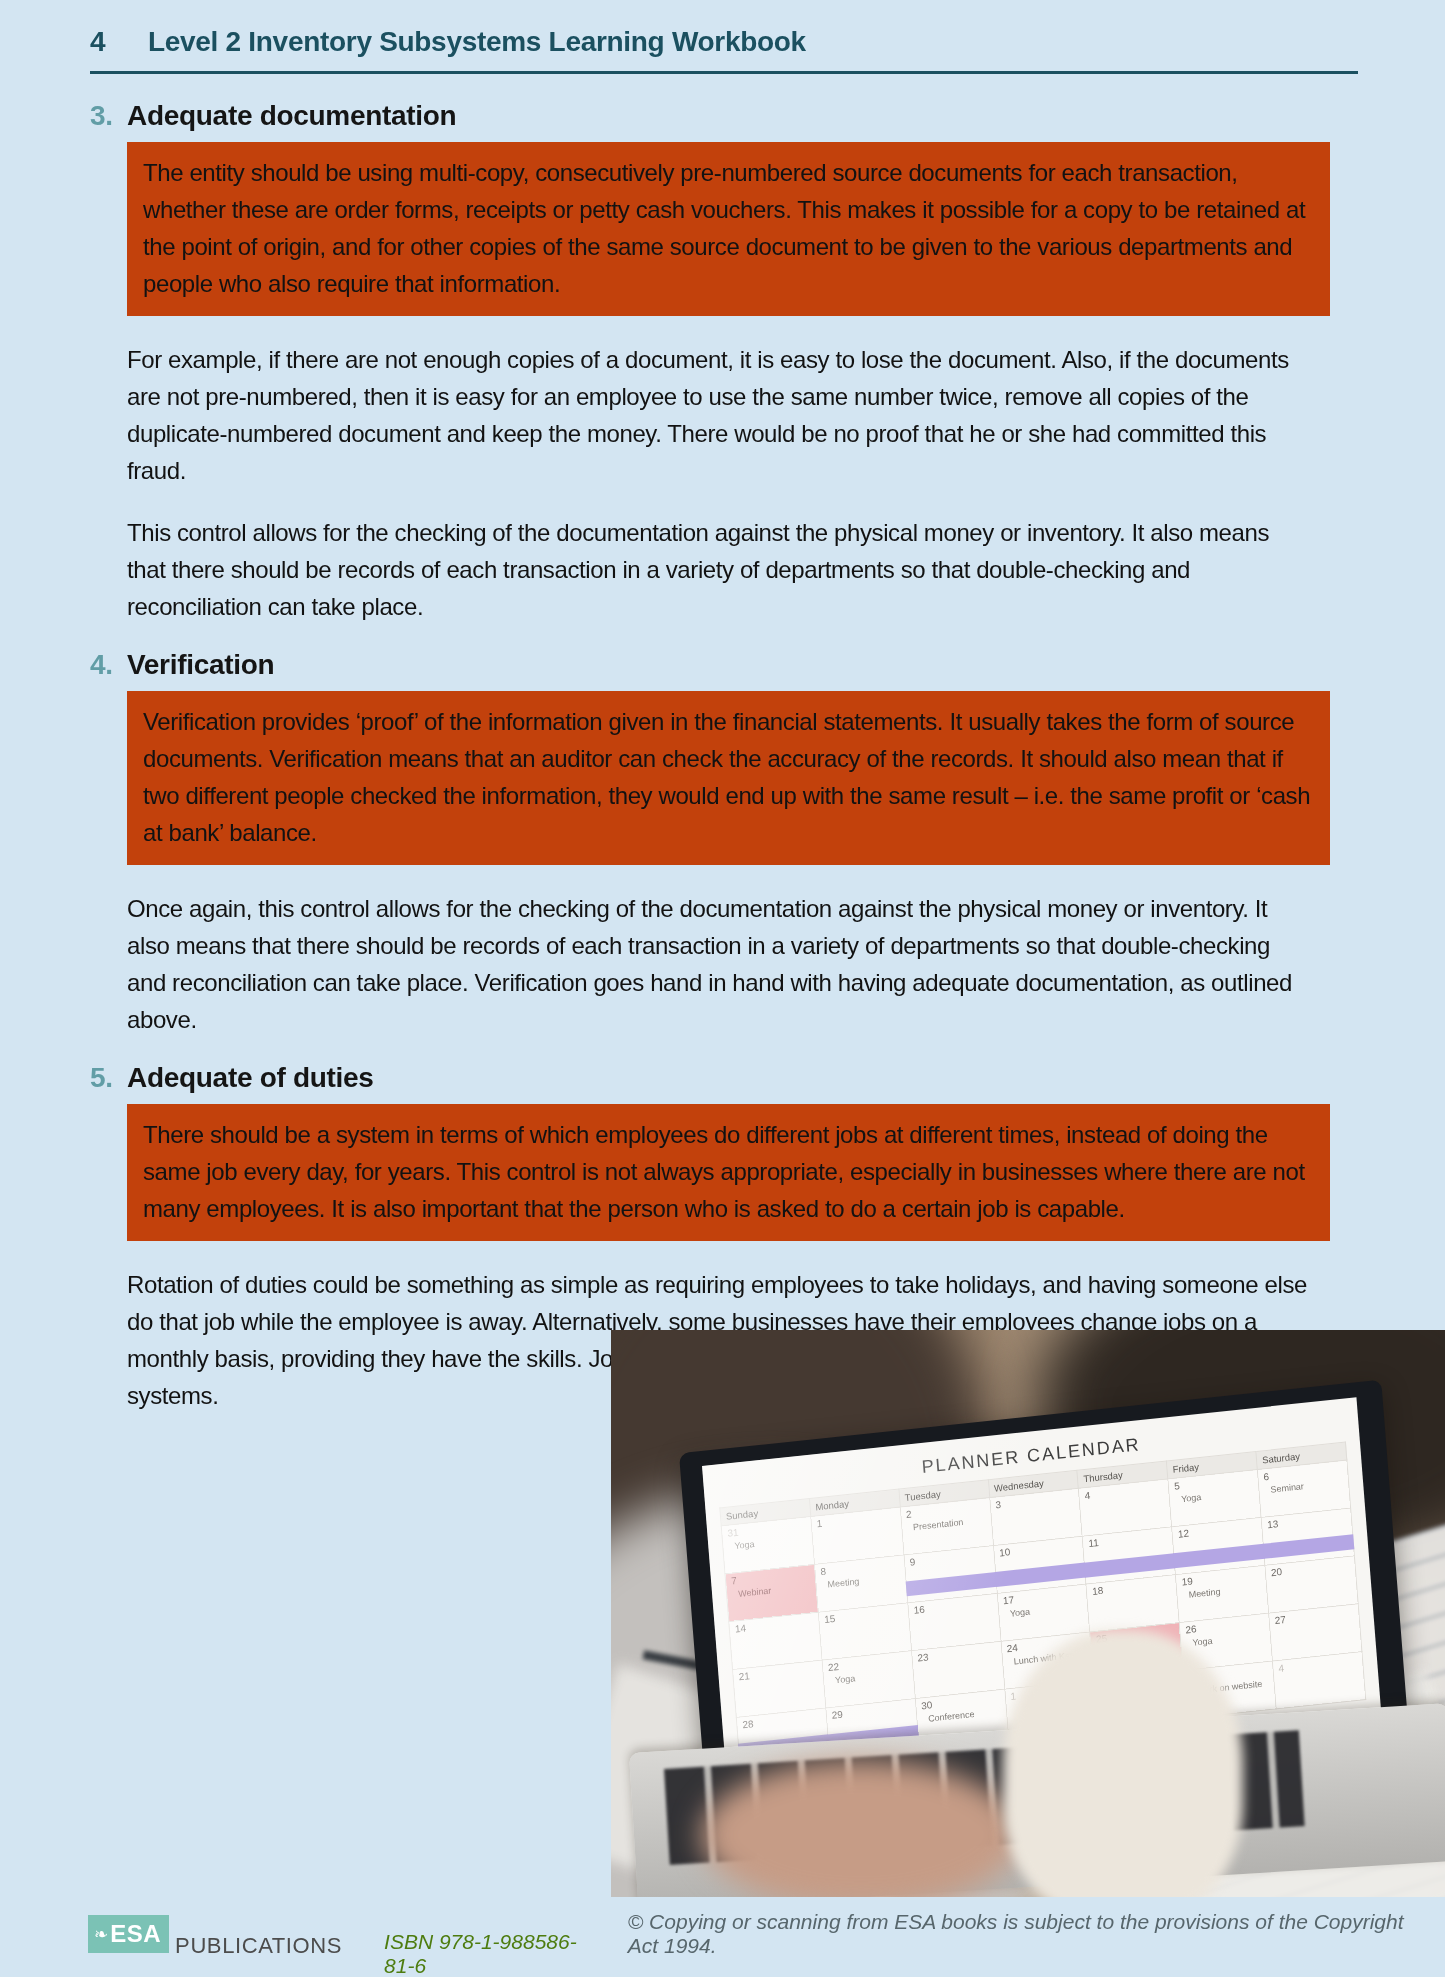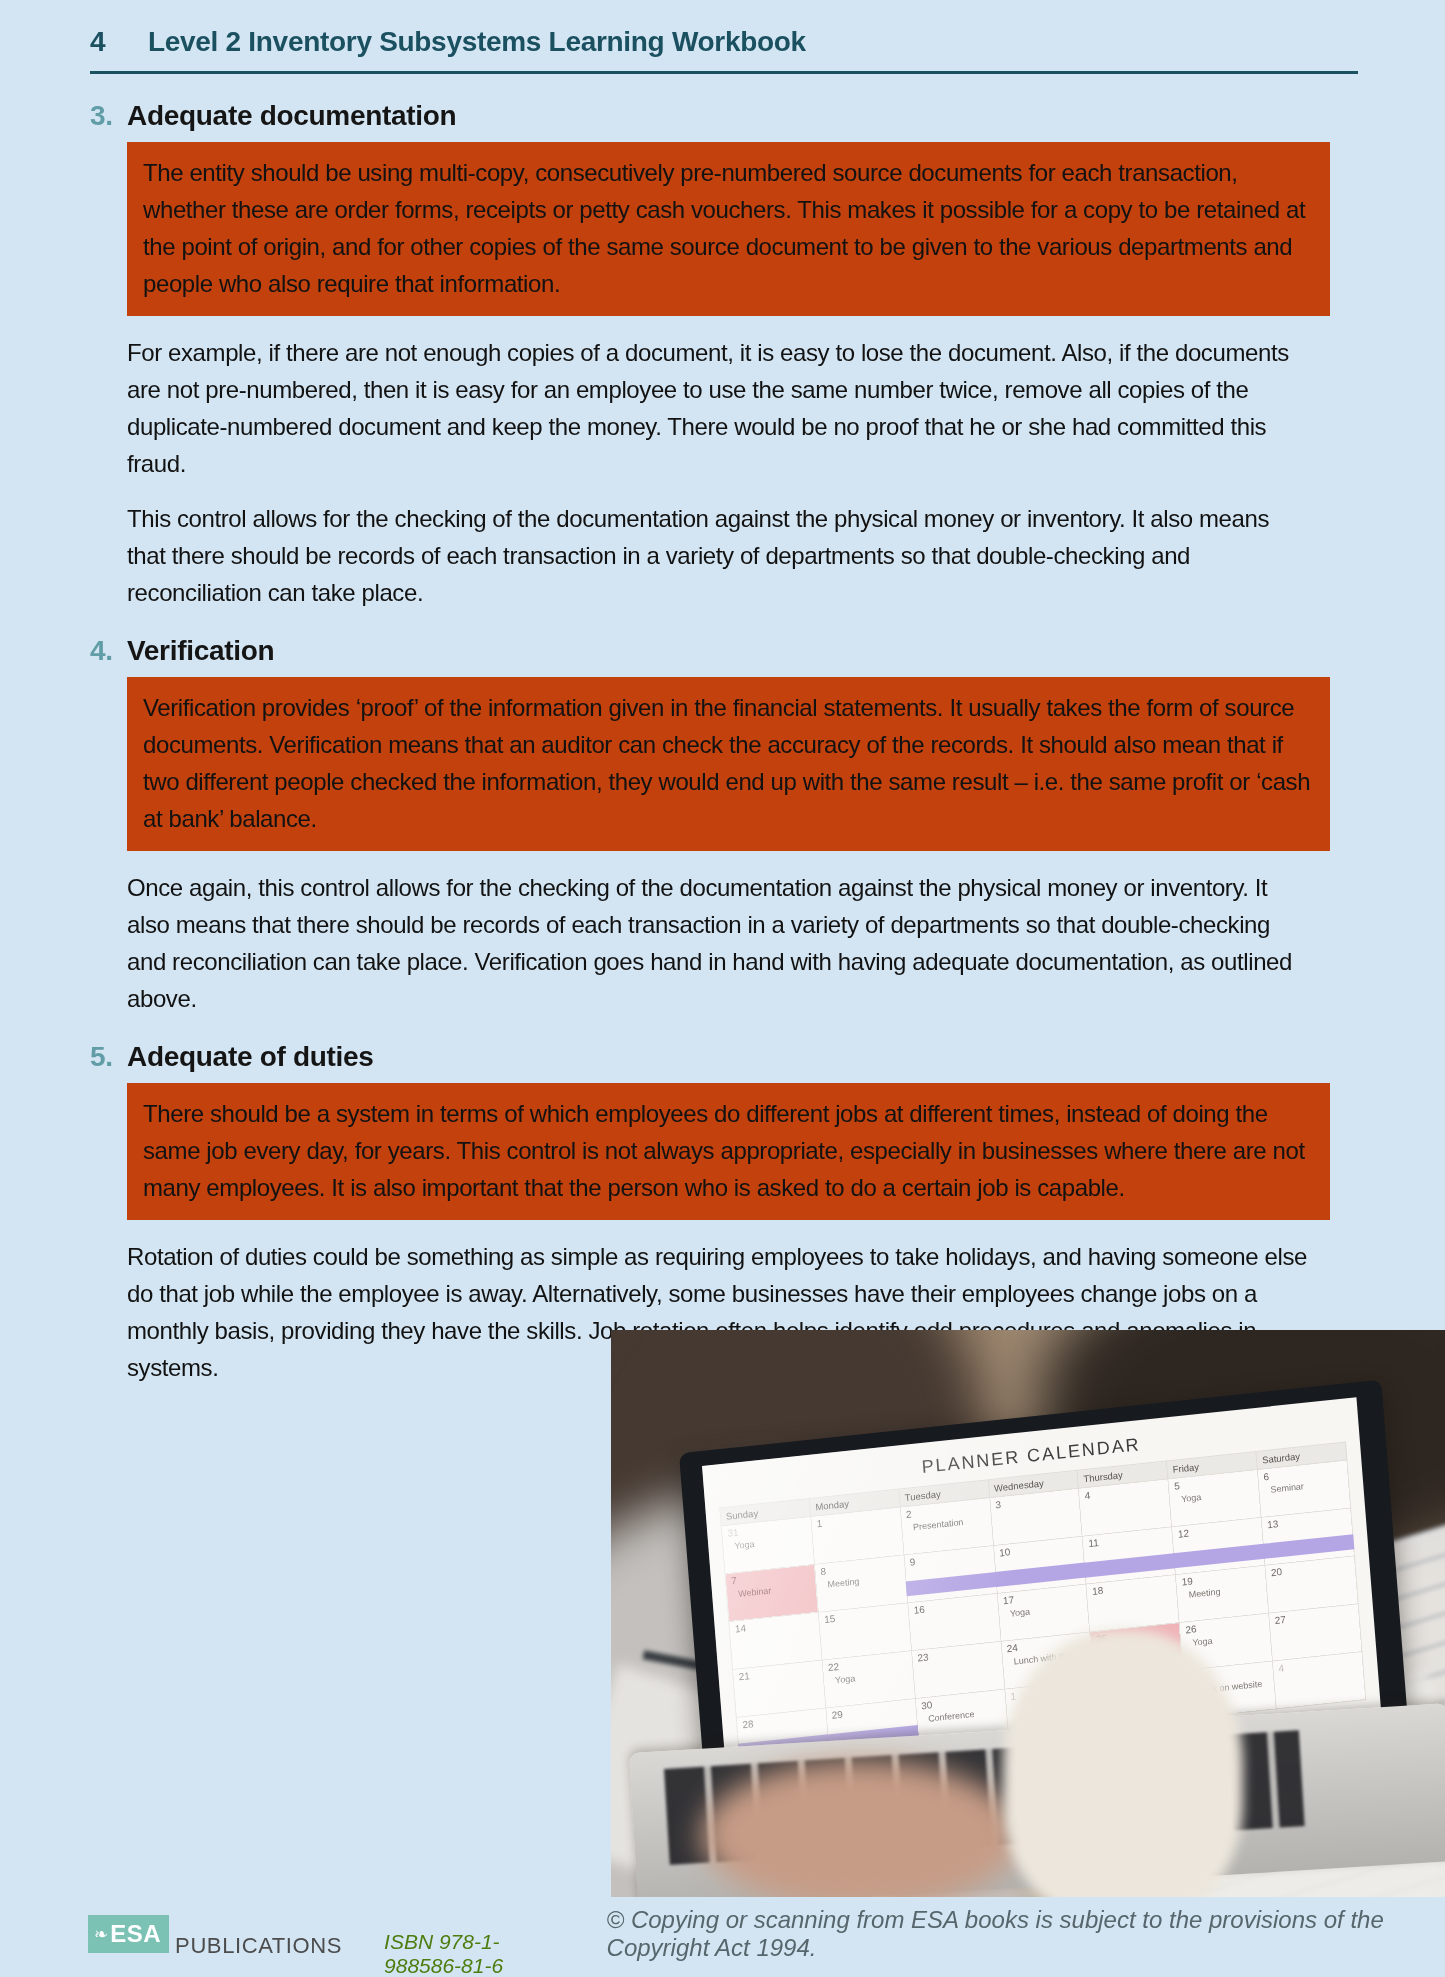--- a/index.html
+++ b/index.html
@@ -12,21 +12,21 @@
   .hdr-num{width:58px;}
   .hdr-rule{height:3px;background:#1b5060;margin-top:13px;}
 
   
   .content{margin:26px 87px 0 90px;color:#121212;}
   .sec-heading{display:flex;align-items:baseline;font-size:28px;font-weight:bold;letter-spacing:-0.3px;margin-top:24px;}
   .sec-heading:first-child{margin-top:0;}
   .sec-num{width:37px;color:#619da6;}
   .sec-title{color:#151515;}
   .callout-box{margin:10px 0 0 37px;background:#c2410c;padding:12px 16px 14px 16px;font-size:24px;line-height:37px;letter-spacing:-0.4px;max-width:1171px;}
-  .body-para{margin:18px 0 0 37px;font-size:24px;line-height:37px;letter-spacing:-0.4px;max-width:1180px;}
+  .body-para{margin:25px 0 0 37px;font-size:24px;line-height:37px;letter-spacing:-0.4px;max-width:1180px;}
 
   
   .photo{position:absolute;left:611px;top:1330px;width:834px;height:567px;overflow:hidden;
     background:linear-gradient(105deg,#43372d 0%,#6e5a49 20%,#a18a72 40%,#c0aa90 56%,#96806a 75%,#594a3d 100%);}
   .blob{position:absolute;border-radius:50%;}
   .head-blur{left:-70px;top:-110px;width:450px;height:500px;background:#453931;filter:blur(26px);}
   .corner-dark{right:-110px;top:-90px;width:520px;height:330px;background:#2e2721;filter:blur(30px);}
   .shirt-blur{left:-140px;bottom:-150px;width:600px;height:560px;background:#c3c0bd;filter:blur(24px);}
   .paper-left{position:absolute;left:-30px;top:380px;width:330px;height:190px;background:#eceae6;transform:rotate(18deg);filter:blur(7px);opacity:.85;}
   .pen{position:absolute;left:30px;top:345px;width:260px;height:9px;background:#3a3f44;transform:rotate(11deg);filter:blur(2px);}
@@ -65,21 +65,21 @@
   .cup{position:absolute;left:392px;top:300px;width:240px;height:290px;background:#ece6dc;
     border-radius:46% 46% 40% 40%;filter:blur(6px);}
 
   
   .ftr{position:absolute;left:88px;top:1912px;right:40px;height:44px;display:flex;align-items:center;}
   .ftr-logo{display:flex;align-items:center;background:#7bc2b5;height:38px;padding:0 8px 0 6px;}
   .ftr-leaf{color:#ffffff;font-size:17px;margin-right:2px;}
   .ftr-esa{color:#ffffff;font-weight:bold;font-size:24px;letter-spacing:0.5px;}
   .ftr-pub{color:#4c4c4c;font-size:22px;letter-spacing:0.6px;margin-left:6px;margin-top:24px;}
   .ftr-isbn{color:#4d7c0f;font-size:21px;font-style:italic;margin-left:42px;margin-top:40px;}
-  .ftr-copy{color:#57666c;font-size:24px;font-style:italic;margin-left:34px;}
+  .ftr-copy{color:#57666c;font-size:21px;font-style:italic;margin-left:34px;}
 </style>
 </head>
 <body>
 
 <div class="page">
 
   <div class="hdr">
     <div class="hdr-row">
       <span class="hdr-num">4</span>
       <span class="hdr-title">Level 2 Inventory Subsystems Learning Workbook</span>

